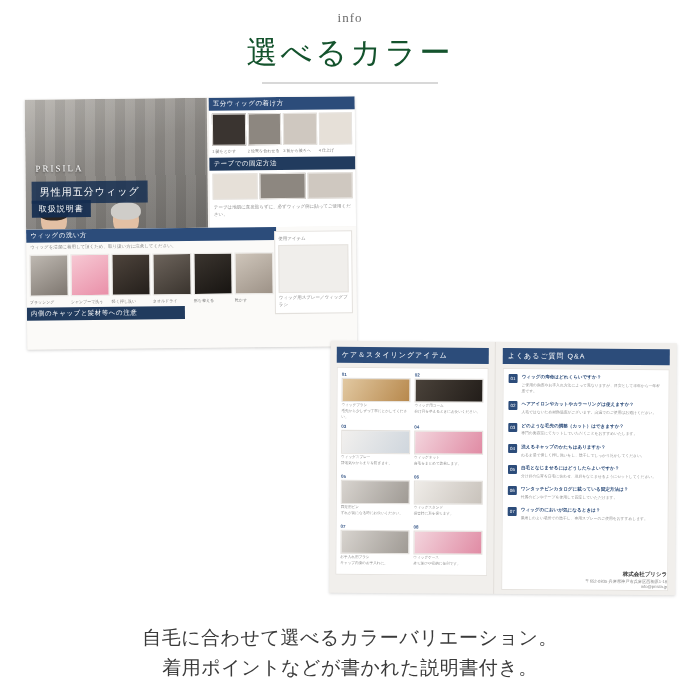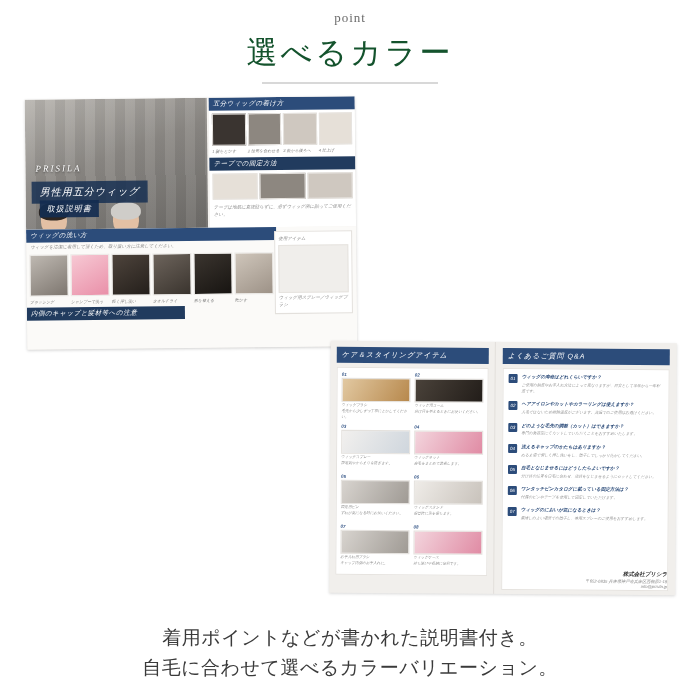--- a/index.html
+++ b/index.html
@@ -41,21 +41,20 @@
     height: 2px;
     background: #d8d8d8;
     margin: 3px auto 0 auto;
   }
 
   
   .photos {
     position: relative;
     width: 564px;
     height: 540px;
-    font-style: italic;
   }
 
   
   .leaflet-one {
     position: absolute;
     left: 26px;
     top: 14px;
     width: 330px;
     height: 250px;
     background: #f4f2ef;
@@ -122,21 +121,20 @@
     letter-spacing: 1px;
   }
   .l1-subbar {
     position: absolute;
     left: 6px; top: 101px;
     background: rgba(20,45,80,0.92);
     color: #fff;
     font-size: 8px;
     padding: 3px 7px;
     letter-spacing: 1px;
-    margin-left: 8px;
   }
 
   
   .l1-right {
     position: absolute;
     left: 184px; top: 0;
     width: 146px; height: 130px;
     background: #ffffff;
   }
   .sect-bar {
@@ -356,21 +354,21 @@
     font-size: 19px;
     line-height: 1.55;
     color: #3a3a3a;
     letter-spacing: 0.5px;
   }
 </style>
 </head>
 <body>
 
 <div class="header">
-  <div class="header-eyebrow">point</div>
+  <div class="header-eyebrow">info</div>
   <div class="header-title">選べるカラー</div>
   <div class="header-rule"></div>
 </div>
 
 <div class="photos">
 
   <div class="leaflet-one">
 
     <div class="l1-photo">
       <div class="wall"></div>
@@ -556,15 +554,15 @@
 
     <div class="l2-footer">
       <div class="l2-company">株式会社プリシラ</div>
       <div class="l2-address">〒652-0835 兵庫県神戸市兵庫区西柳原1-18</div>
       <div class="l2-mail">info@prisila.jp</div>
     </div>
   </div>
 </div>
 
 <div class="caption">
+  <div>自毛に合わせて選べるカラーバリエーション。</div>
   <div>着用ポイントなどが書かれた説明書付き。</div>
-  <div>自毛に合わせて選べるカラーバリエーション。</div>
 </div>
 
 </body></html>

